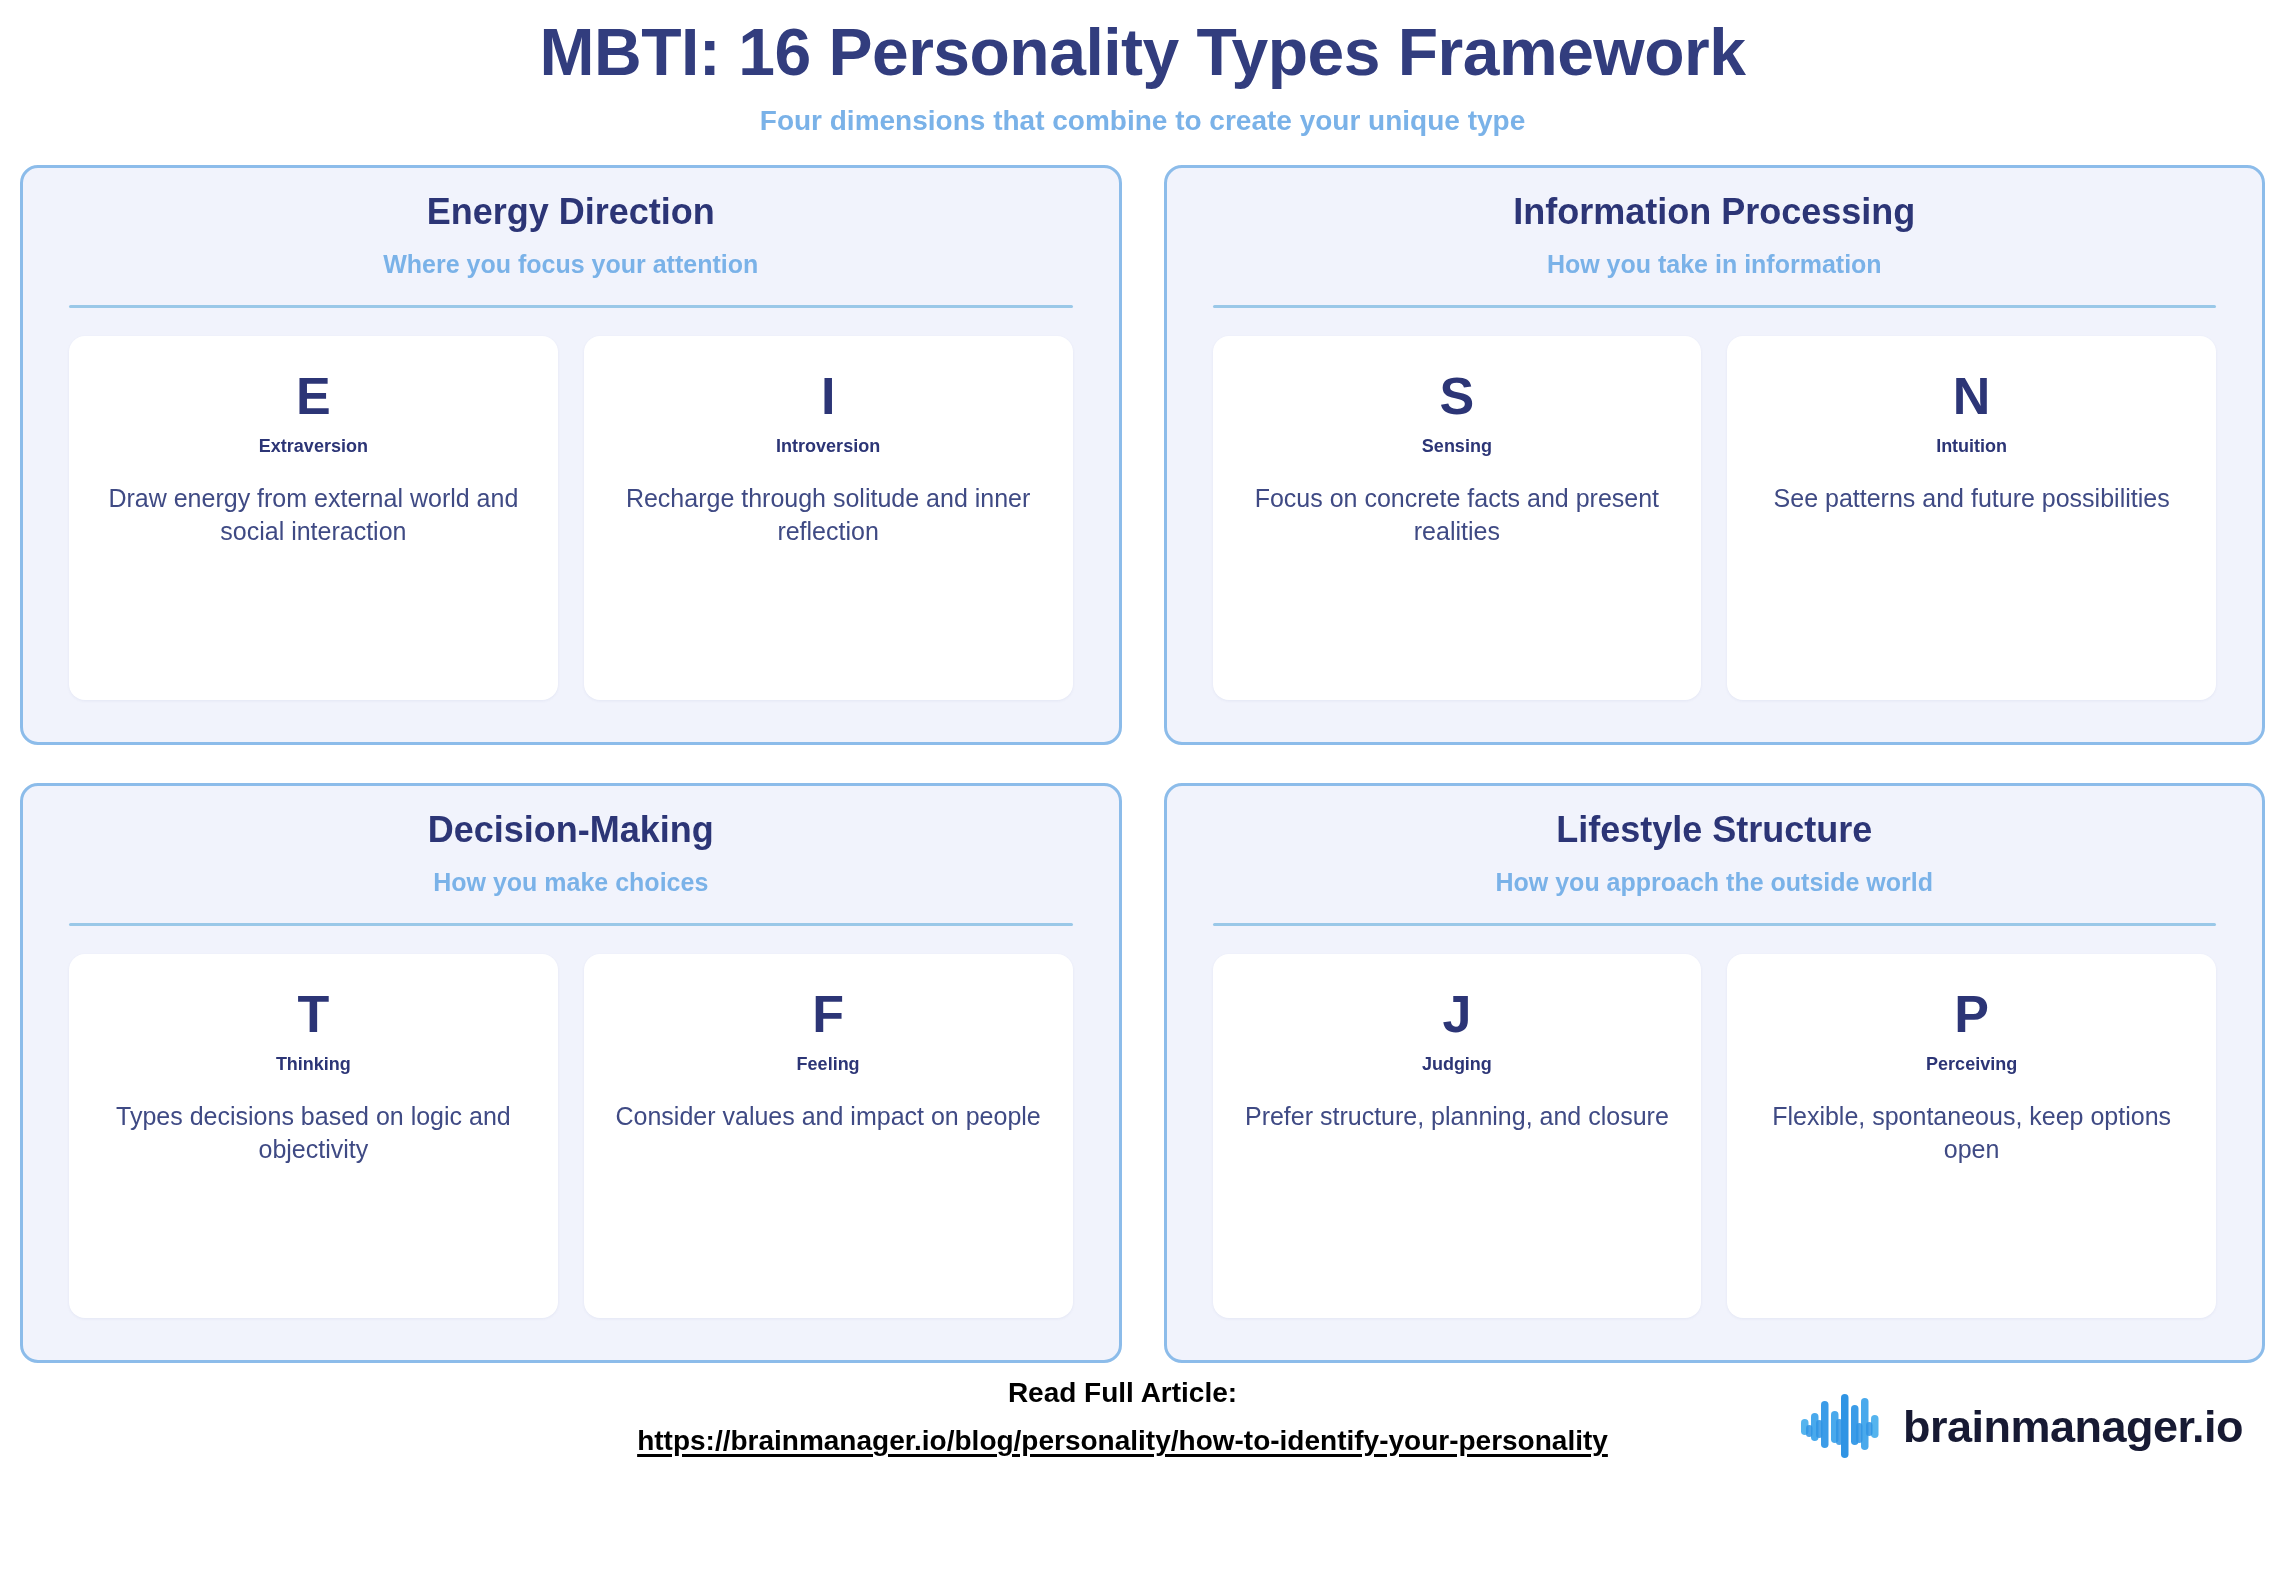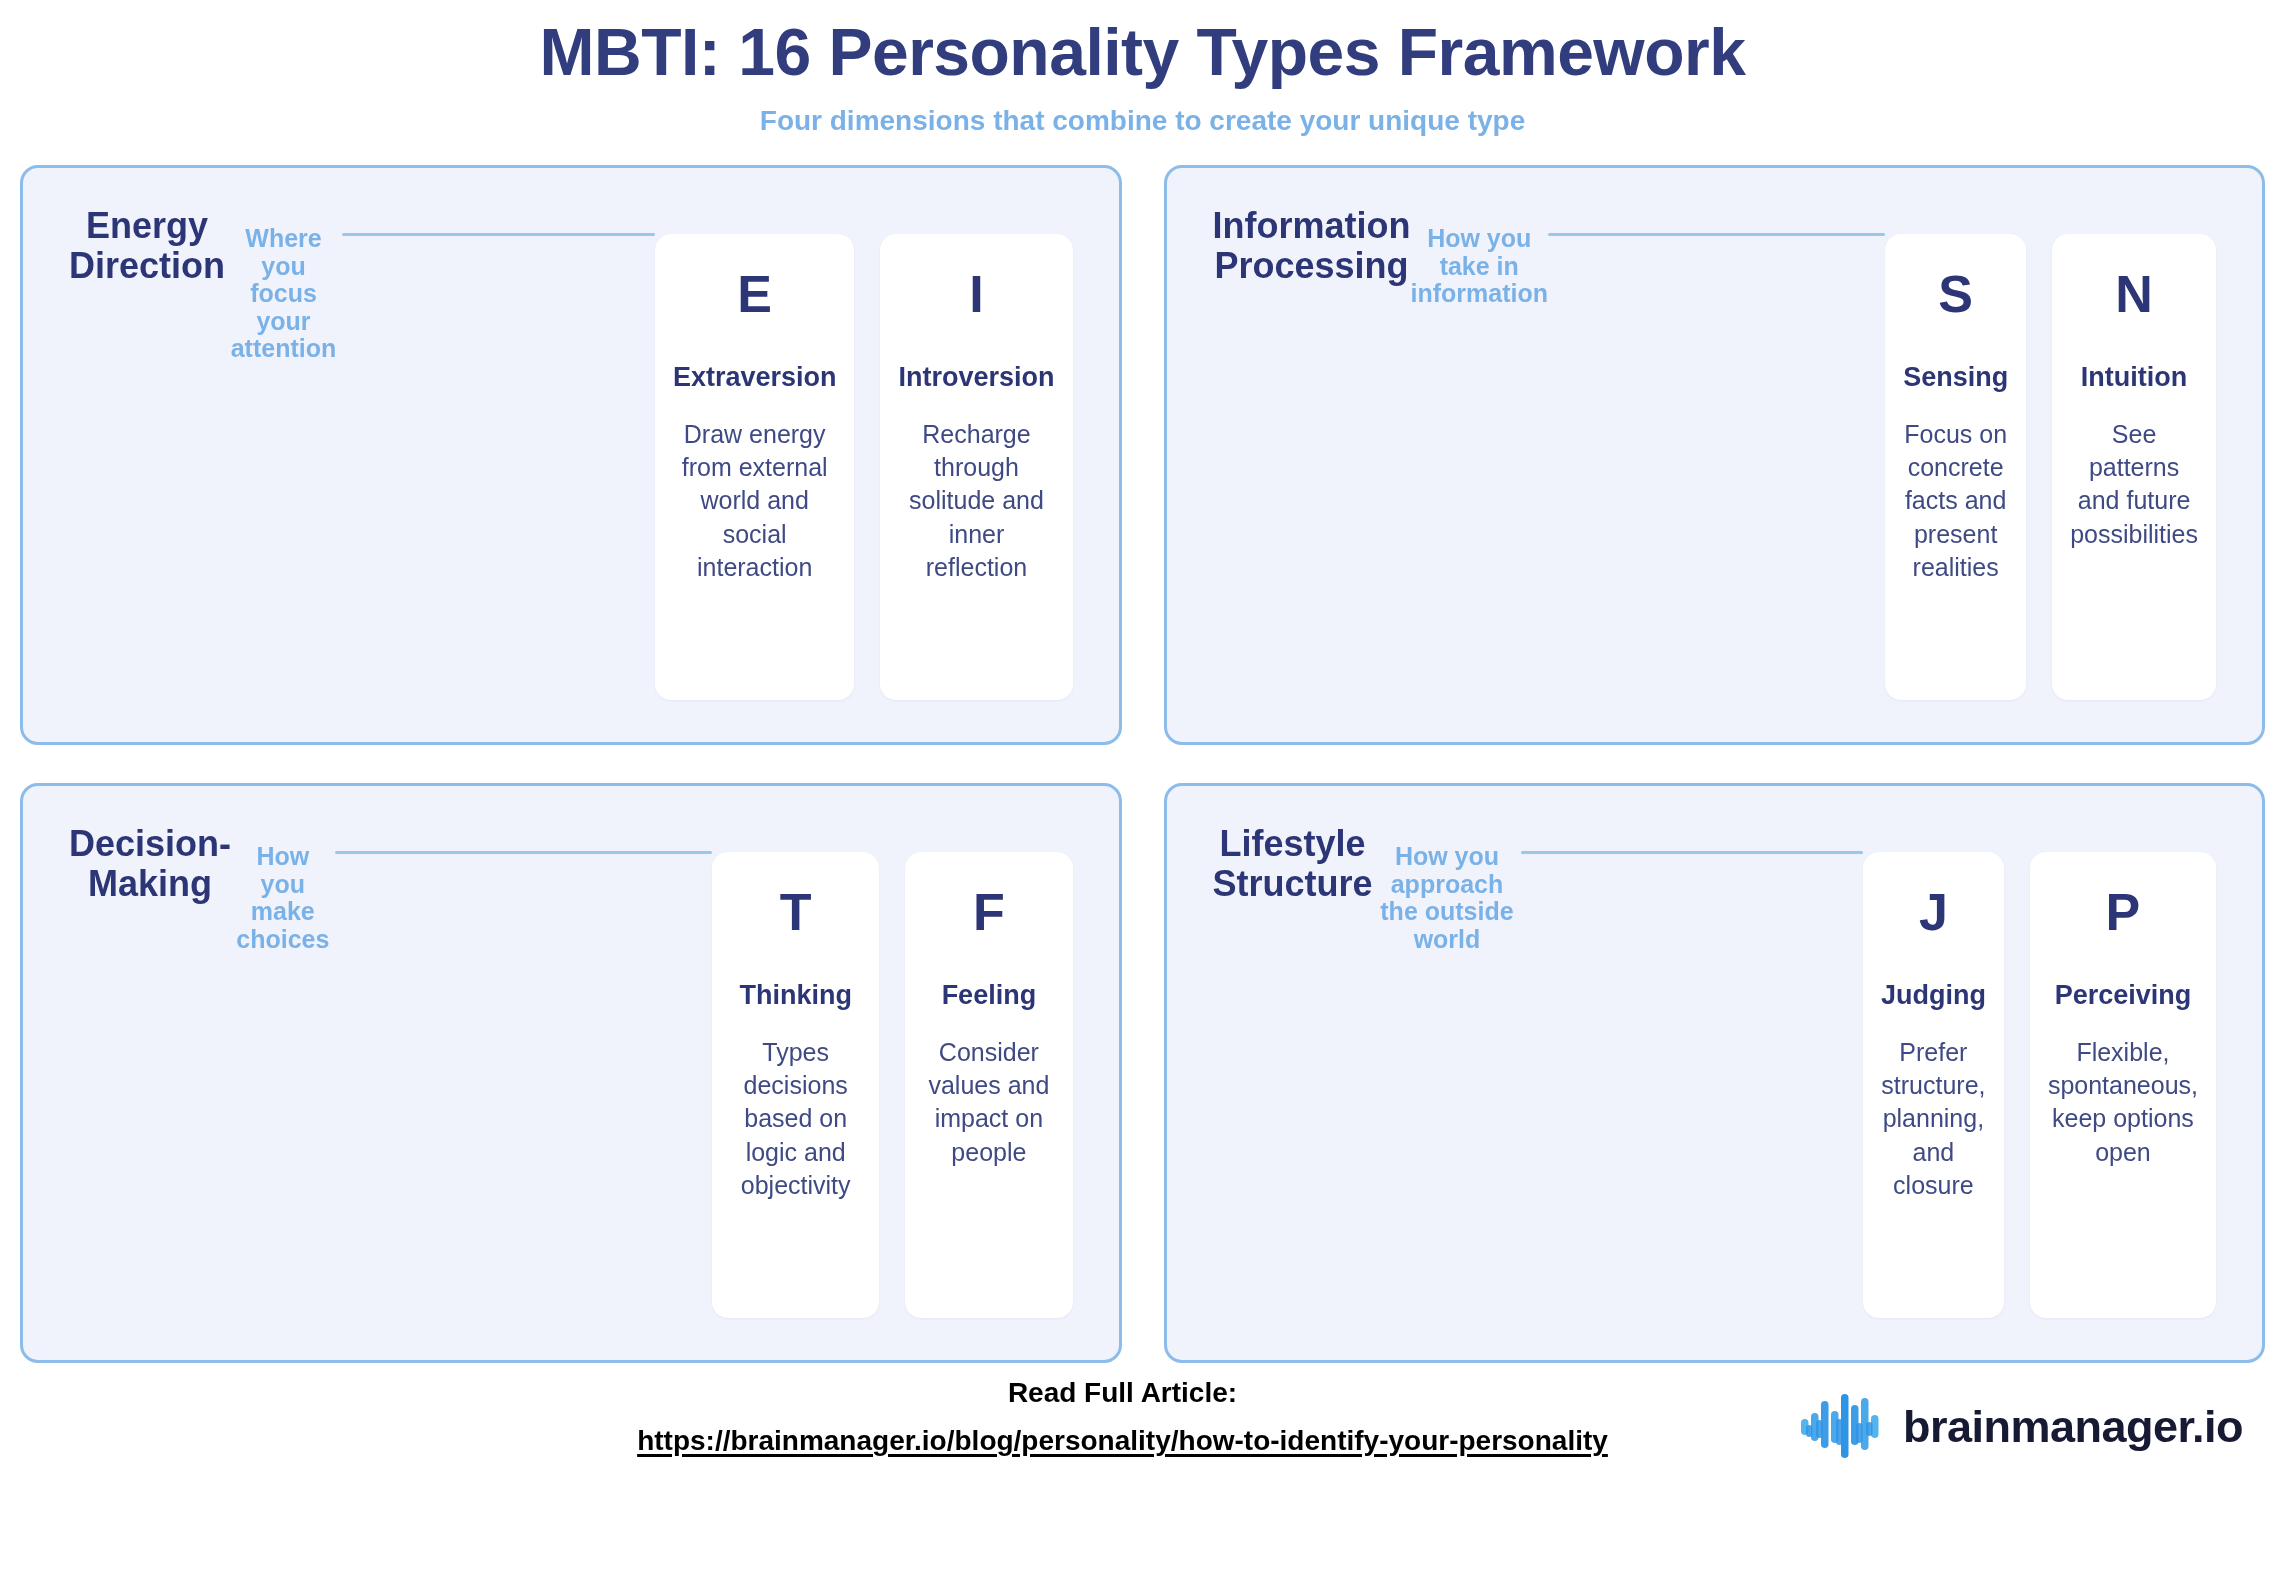--- a/index.html
+++ b/index.html
@@ -52,23 +52,23 @@
     column-gap: 42px;
     row-gap: 38px;
     flex: 0 0 auto;
     padding: 0 4px;
   }
 
   .quad {
     background: #f1f3fc;
     border: 3px solid #8cbcea;
     border-radius: 18px;
-    padding: 38px 46px 42px 46px;
-    display: flex;
-    flex-direction: row;
+    padding: 24px 46px 42px 46px;
+    display: flex;
+    flex-direction: column;
     height: 580px;
   }
 
   .quad-title {
     text-align: center;
     font-size: 36px;
     font-weight: 700;
     color: #2c3576;
     line-height: 1.1;
   }
@@ -106,24 +106,24 @@
     box-shadow: 0 1px 3px rgba(60,70,140,0.07);
   }
   .trait-letter {
     font-size: 52px;
     font-weight: 700;
     color: #2c3576;
     line-height: 1;
     margin-top: 6px;
   }
   .trait-name {
-    font-size: 27px;
+    font-size: 18px;
     font-weight: 700;
     color: #2c3576;
-    margin-top: 43px;
+    margin-top: 15px;
     line-height: 1.1;
     text-align: center;
   }
   .trait-desc {
     font-size: 25px;
     font-weight: 400;
     color: #3f4a84;
     margin-top: 25px;
     text-align: center;
     line-height: 1.33;

